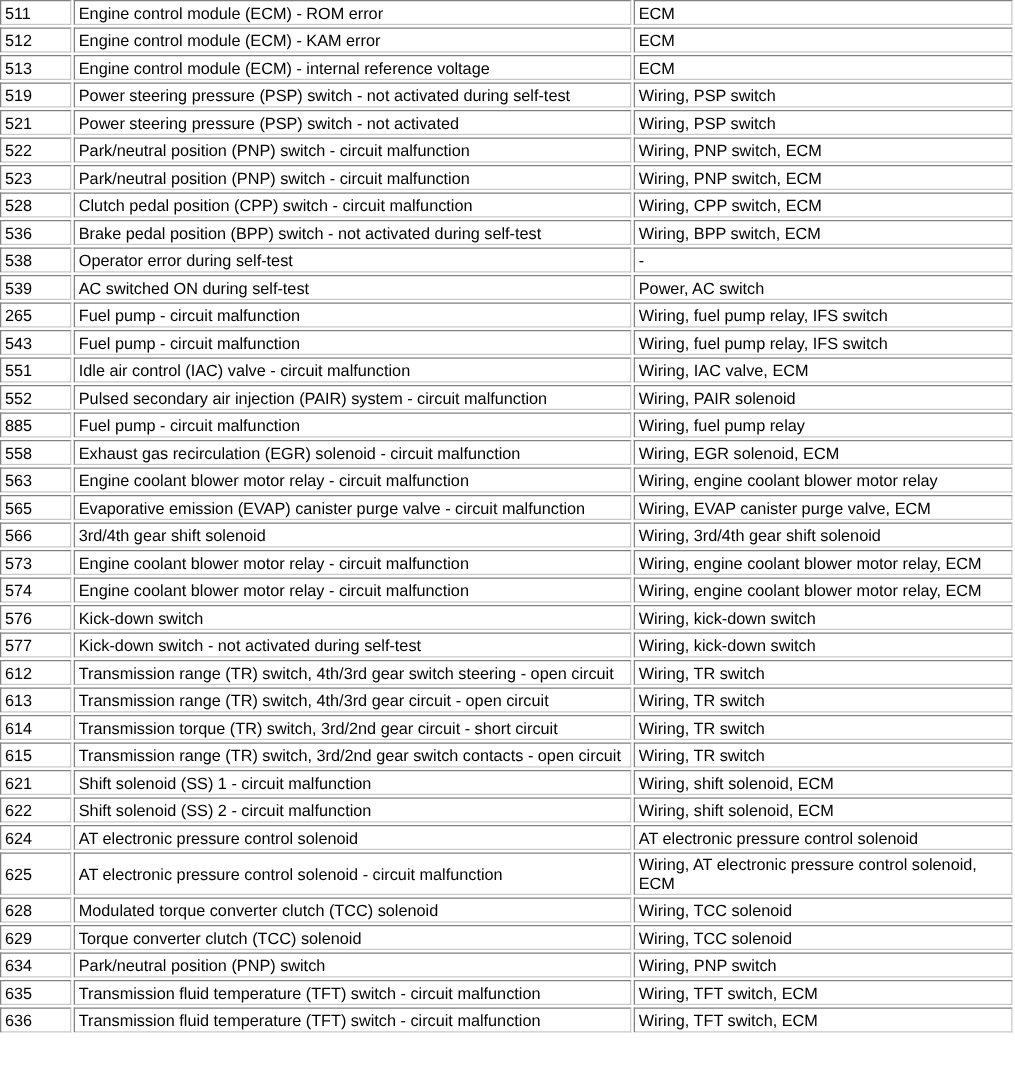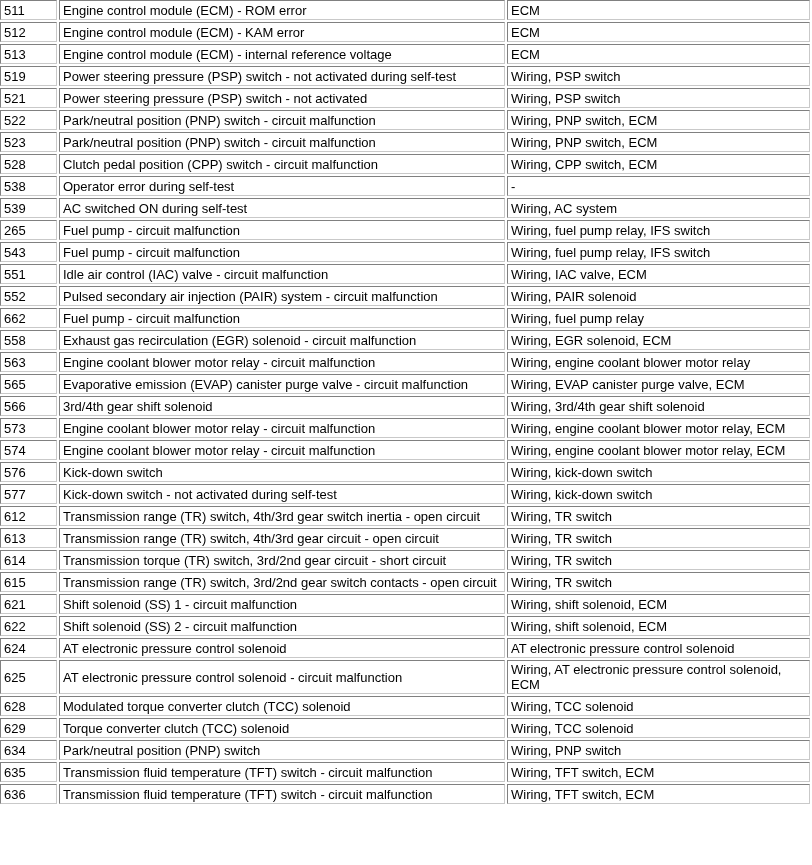--- a/index.html
+++ b/index.html
@@ -86,28 +86,33 @@
           <td>523</td>
           <td>Park/neutral position (PNP) switch - circuit malfunction</td>
           <td>Wiring, PNP switch, ECM</td>
         </tr>
         <tr>
           <td>528</td>
           <td>Clutch pedal position (CPP) switch - circuit malfunction</td>
           <td>Wiring, CPP switch, ECM</td>
         </tr>
         <tr>
+          <td>536</td>
+          <td>Brake pedal position (BPP) switch - not activated during self-test</td>
+          <td>Wiring, BPP switch, ECM</td>
+        </tr>
+        <tr>
           <td>538</td>
           <td>Operator error during self-test</td>
           <td>-</td>
         </tr>
         <tr>
           <td>539</td>
           <td>AC switched ON during self-test</td>
-          <td>Wiring, AC system</td>
+          <td>Power, AC switch</td>
         </tr>
         <tr>
           <td>265</td>
           <td>Fuel pump - circuit malfunction</td>
           <td>Wiring, fuel pump relay, IFS switch</td>
         </tr>
         <tr>
           <td>543</td>
           <td>Fuel pump - circuit malfunction</td>
           <td>Wiring, fuel pump relay, IFS switch</td>
@@ -116,21 +121,21 @@
           <td>551</td>
           <td>Idle air control (IAC) valve - circuit malfunction</td>
           <td>Wiring, IAC valve, ECM</td>
         </tr>
         <tr>
           <td>552</td>
           <td>Pulsed secondary air injection (PAIR) system - circuit malfunction</td>
           <td>Wiring, PAIR solenoid</td>
         </tr>
         <tr>
-          <td>662</td>
+          <td>885</td>
           <td>Fuel pump - circuit malfunction</td>
           <td>Wiring, fuel pump relay</td>
         </tr>
         <tr>
           <td>558</td>
           <td>Exhaust gas recirculation (EGR) solenoid - circuit malfunction</td>
           <td>Wiring, EGR solenoid, ECM</td>
         </tr>
         <tr>
           <td>563</td>
@@ -162,21 +167,21 @@
           <td>Kick-down switch</td>
           <td>Wiring, kick-down switch</td>
         </tr>
         <tr>
           <td>577</td>
           <td>Kick-down switch - not activated during self-test</td>
           <td>Wiring, kick-down switch</td>
         </tr>
         <tr>
           <td>612</td>
-          <td>Transmission range (TR) switch, 4th/3rd gear switch inertia - open circuit</td>
+          <td>Transmission range (TR) switch, 4th/3rd gear switch steering - open circuit</td>
           <td>Wiring, TR switch</td>
         </tr>
         <tr>
           <td>613</td>
           <td>Transmission range (TR) switch, 4th/3rd gear circuit - open circuit</td>
           <td>Wiring, TR switch</td>
         </tr>
         <tr>
           <td>614</td>
           <td>Transmission torque (TR) switch, 3rd/2nd gear circuit - short circuit</td>

